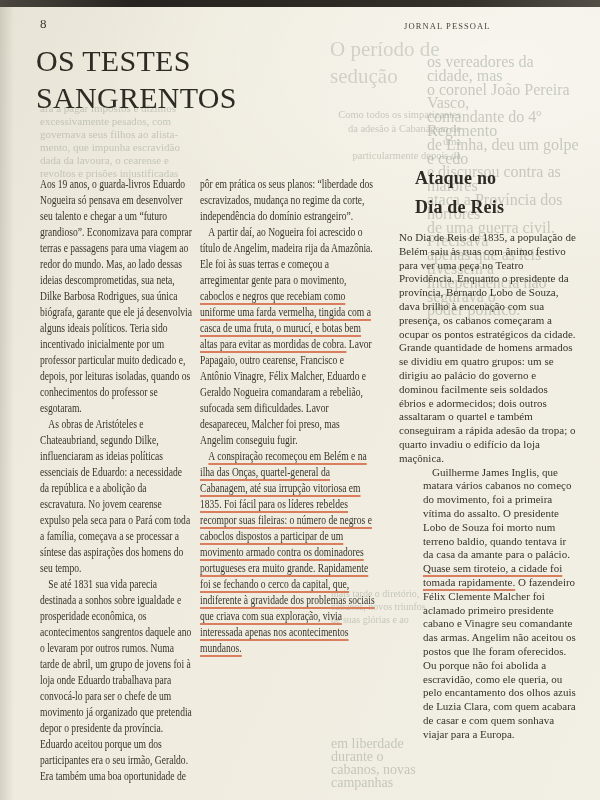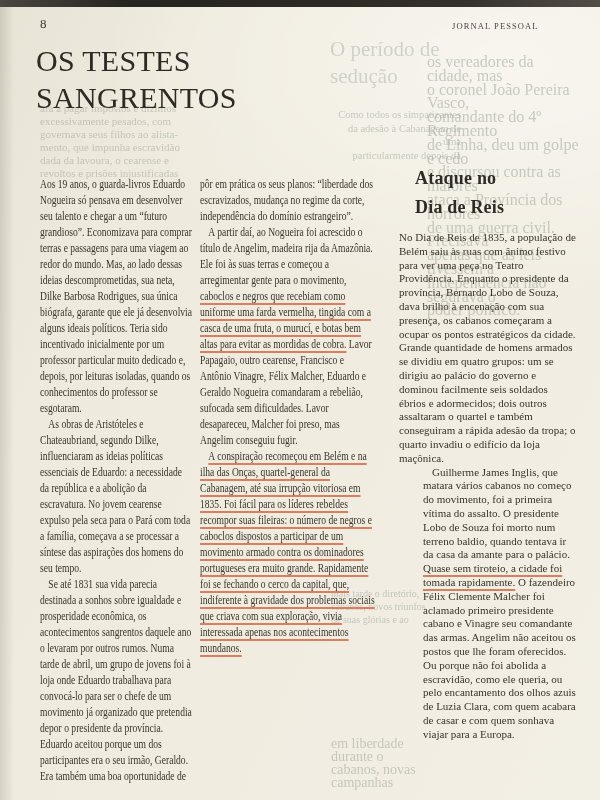--- a/index.html
+++ b/index.html
@@ -19,21 +19,21 @@
     background: linear-gradient(90deg, #4a463f, #262420 22%, #2d2a25 55%, #35322c 78%, #524e46);
   }
   .edge-shadow-left {
     position: absolute; left: 0; top: 0; width: 14px; height: 800px;
     background: linear-gradient(90deg, rgba(90,85,70,0.18), rgba(90,85,70,0));
   }
 
   .pagenum { position: absolute; left: 40px; top: 16px; font-size: 13px; color: #3d392f; }
   .masthead {
     position: absolute; left: 404px; top: 21px;
-    font-size: 8.5px; letter-spacing: 1.1px; color: #4c473c; margin-left: 48px;
+    font-size: 8.5px; letter-spacing: 1.1px; color: #4c473c;
   }
 
   .headline {
     position: absolute; left: 36px; top: 42px;
     font-size: 30px; line-height: 37px; font-weight: 400;
     letter-spacing: 0.3px; color: #2e2b25;
   }
 
   
   .col {

